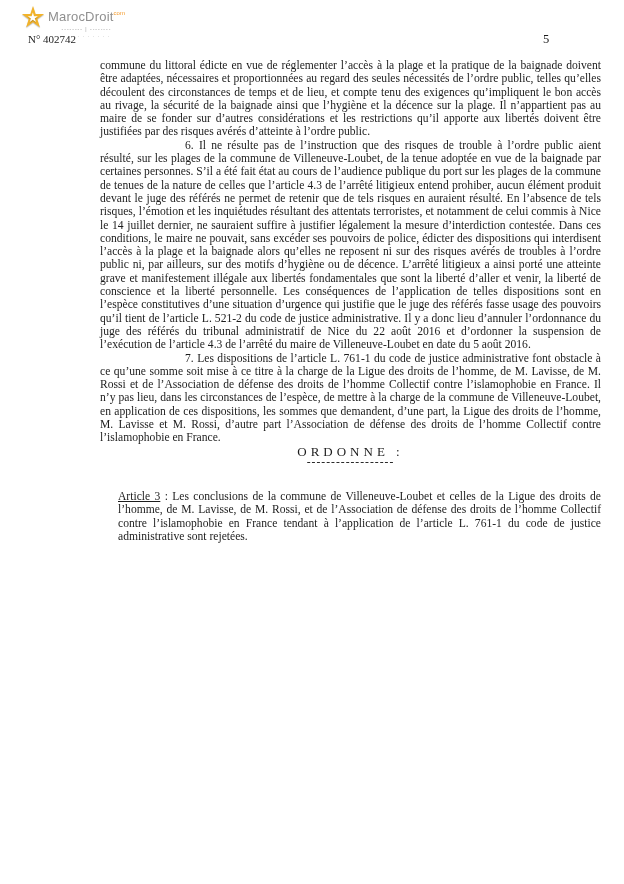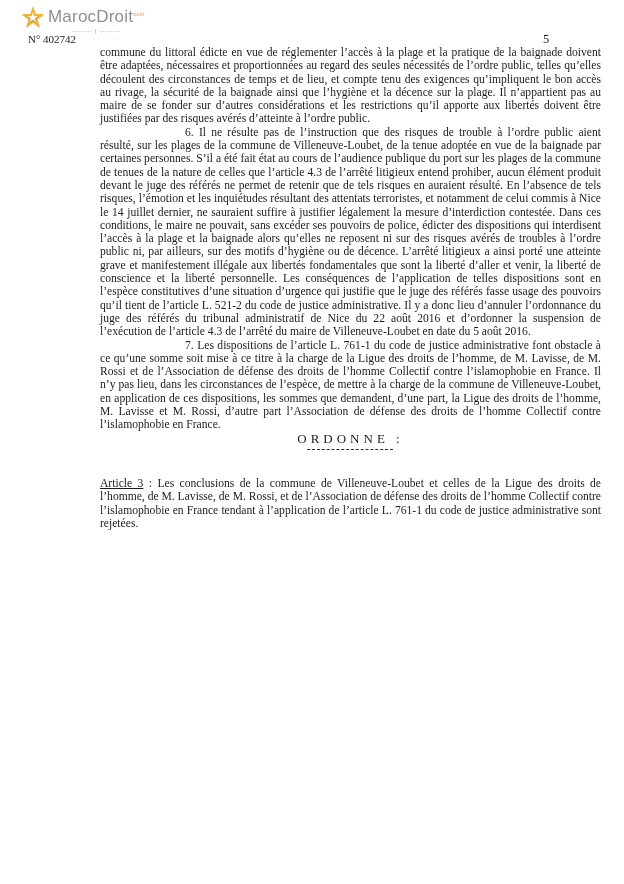--- a/index.html
+++ b/index.html
@@ -41,21 +41,21 @@
   }
   .logo-textblock {
     display: flex;
     flex-direction: column;
     align-items: center;
     padding-top: 5px;
   }
   .logo-brandline { white-space: nowrap; }
   .logo-brand {
     color: #8f8f8f;
-    font-size: 17px;
+    font-size: 13px;
     letter-spacing: 0.2px;
   }
   .logo-suffix {
     color: #f49a2a;
     font-size: 6px;
     vertical-align: super;
   }
   .logo-tag1, .logo-tag2 {
     color: #9a9a9a;
     font-size: 5px;
@@ -76,21 +76,21 @@
     position: absolute;
     left: 543px;
     top: 32px;
     font-size: 12.5px;
   }
 
   
   .doc-body {
     position: absolute;
     left: 100px;
-    top: 46px;
+    top: 59px;
     width: 501px;
     font-size: 11.6px;
     line-height: 13.3px;
     text-align: justify;
   }
   .doc-body p { margin: 0; }
   .para-indent { text-indent: 85px; }
   .p6 { margin-top: 20px; }
   .p7 { margin-top: 34px; }
   .ordonne {
@@ -100,21 +100,21 @@
     font-size: 13px;
     text-indent: 0;
   }
   .divider {
     text-align: center;
     letter-spacing: 1px;
     line-height: 8px;
     margin-top: 1px;
   }
   .article { margin-top: 22px; }
-  .article.a3 { margin-top: 24px; }
+  .article.a3 { margin-top: 24px; margin-left: 18px; }
   .article-label { text-decoration: underline; }
   .article-label sup { font-size: 8px; }
 </style>
 </head>
 <body>
 
 <div class="page">
 
   <div class="logo">
     <span class="logo-star">★<span class="inner-star">★</span></span>

